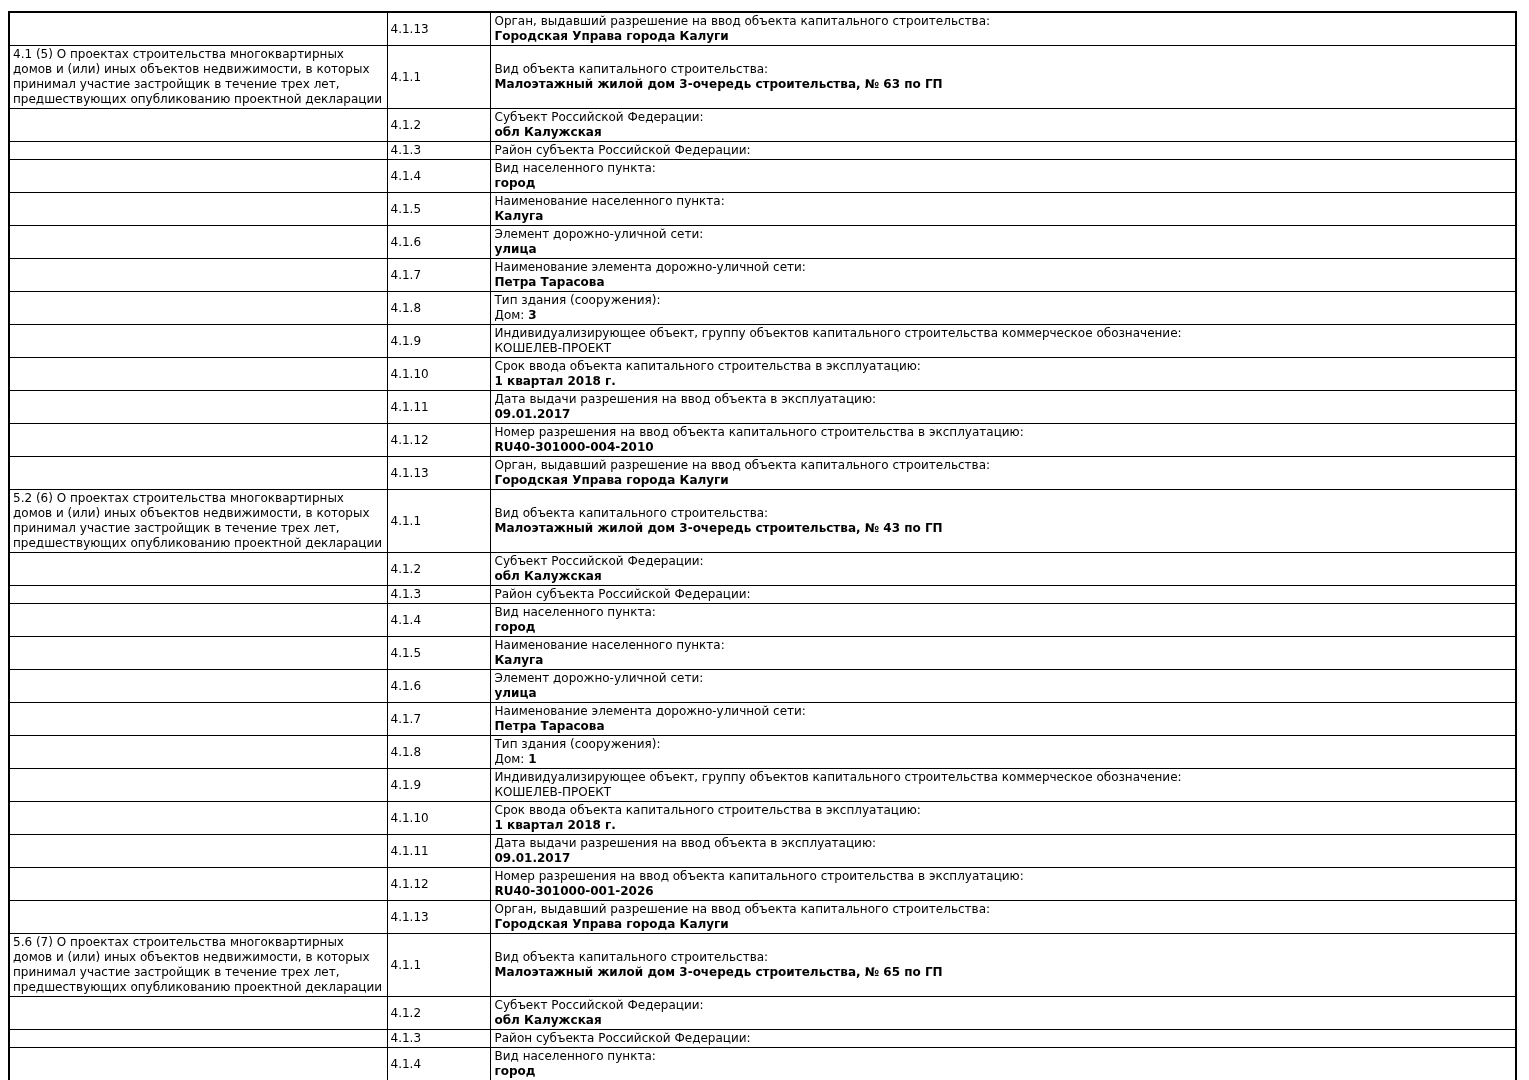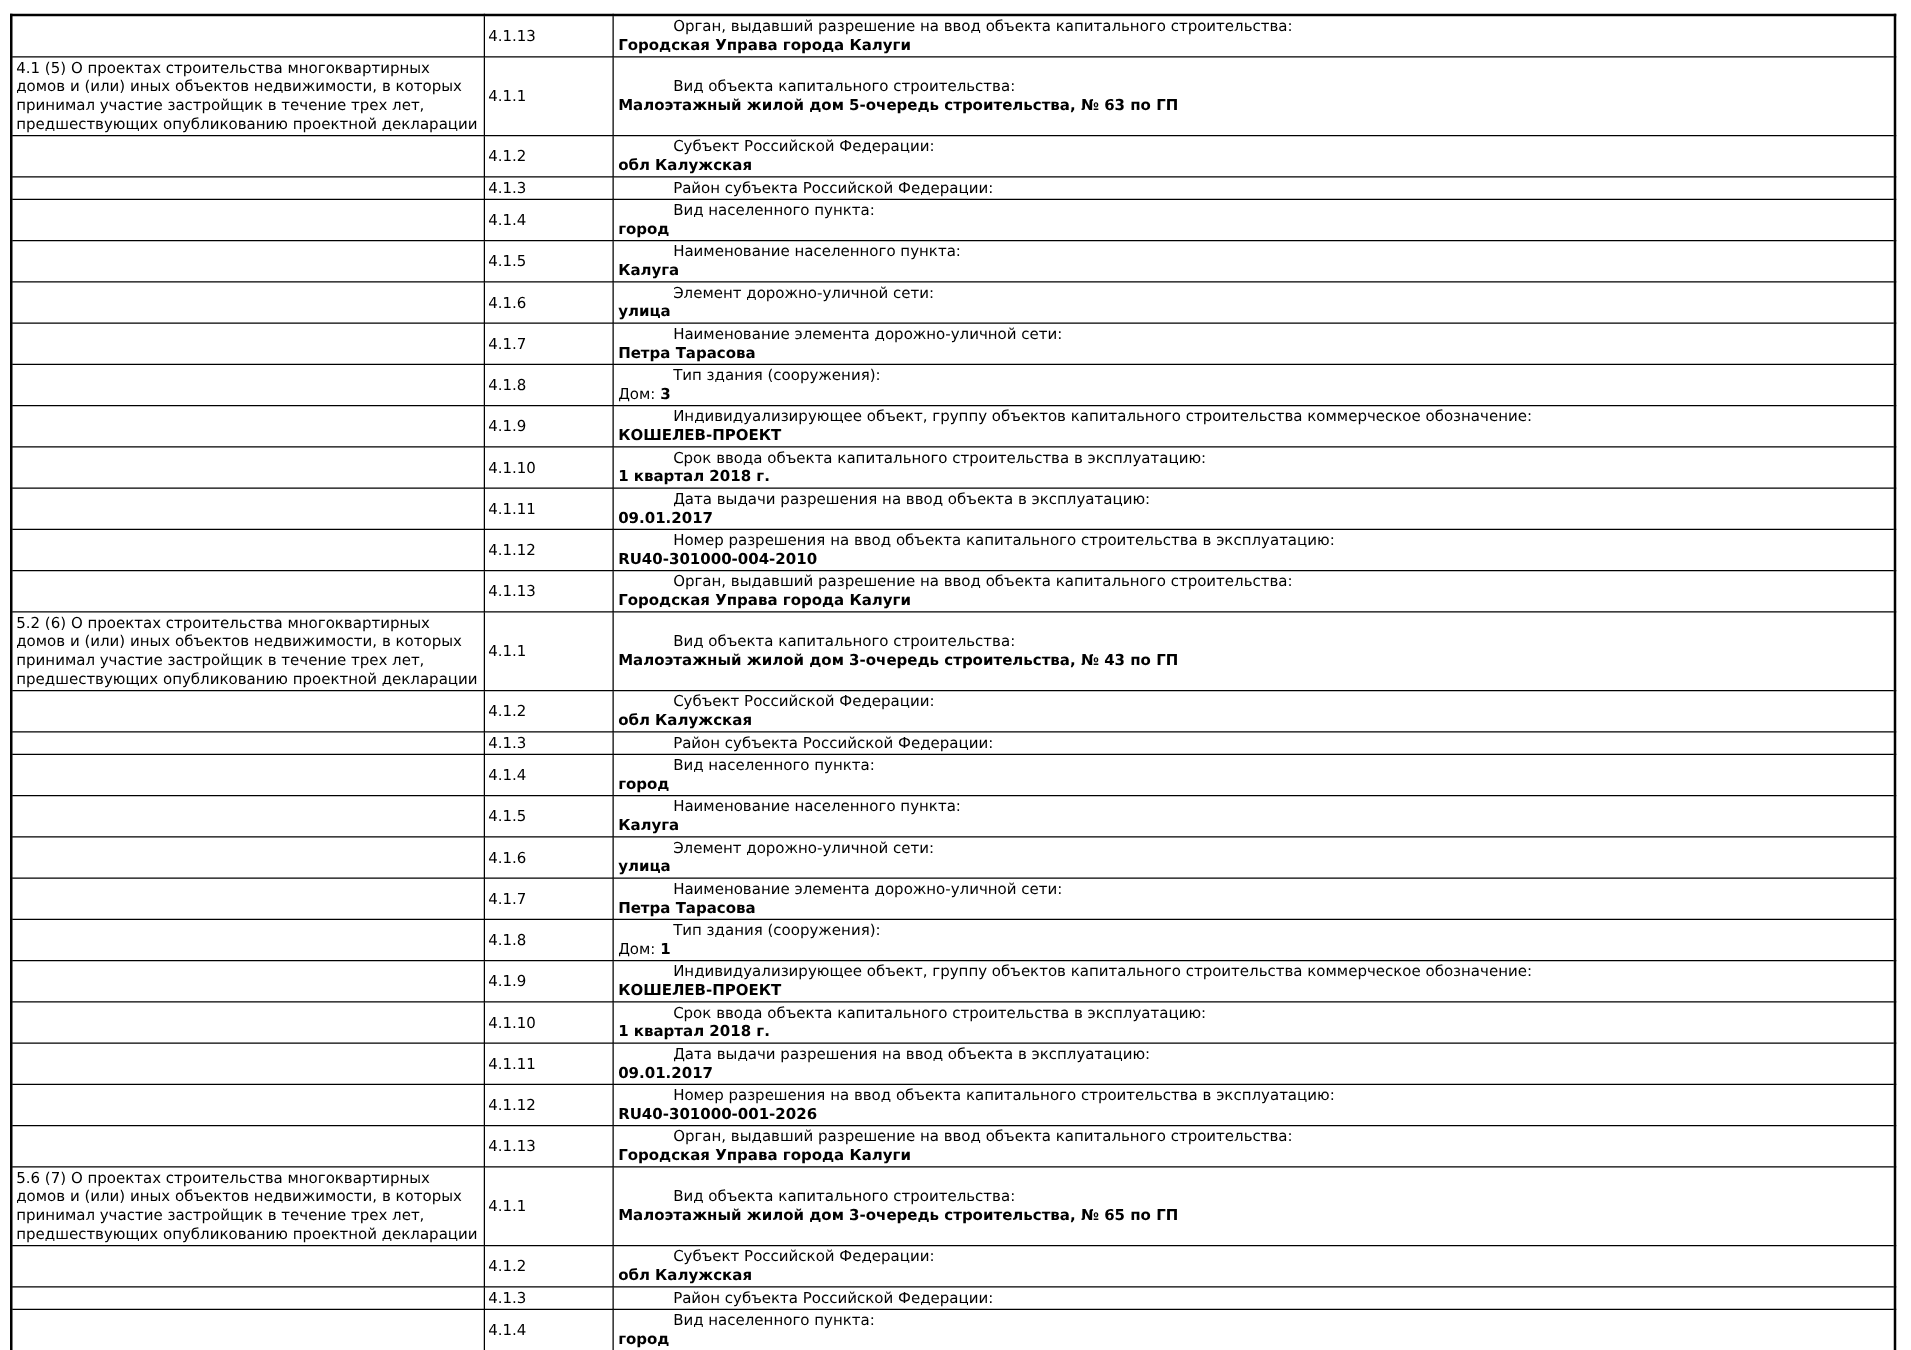--- a/index.html
+++ b/index.html
@@ -39,27 +39,26 @@
     vertical-align: top;
     font-size: 12px;
     line-height: 15px;
     padding: 1px 3px;
   }
   td.col-code {
     padding-left: 3px;
   }
   .field-label {
     font-weight: normal;
-    margin-left: 44px;
   }
   .field-value {
     font-weight: bold;
   }
   .field-value .w-regular {
-    font-weight: bold;
+    font-weight: normal;
   }
   .field-value .w-bold {
     font-weight: bold;
   }
   .val-prefix {
     font-weight: normal;
   }
 </style>
 </head>
 <body>
@@ -77,21 +76,21 @@
         <td class="col-field">
           <div class="field-label">Орган, выдавший разрешение на ввод объекта капитального строительства:</div>
           <div class="field-value"><span class="w-bold">Городская Управа города Калуги</span></div>
         </td>
       </tr>
       <tr>
         <td class="col-desc">4.1 (5) О проектах строительства многоквартирных домов и (или) иных объектов недвижимости, в которых принимал участие застройщик в течение трех лет, предшествующих опубликованию проектной декларации</td>
         <td class="col-code">4.1.1</td>
         <td class="col-field">
           <div class="field-label">Вид объекта капитального строительства:</div>
-          <div class="field-value"><span class="w-bold">Малоэтажный жилой дом 5-очередь строительства, № 63 по ГП</span></div>
+          <div class="field-value"><span class="w-bold">Малоэтажный жилой дом 3-очередь строительства, № 63 по ГП</span></div>
         </td>
       </tr>
       <tr>
         <td class="col-desc"></td>
         <td class="col-code">4.1.2</td>
         <td class="col-field">
           <div class="field-label">Субъект Российской Федерации:</div>
           <div class="field-value"><span class="w-bold">обл Калужская</span></div>
         </td>
       </tr>

